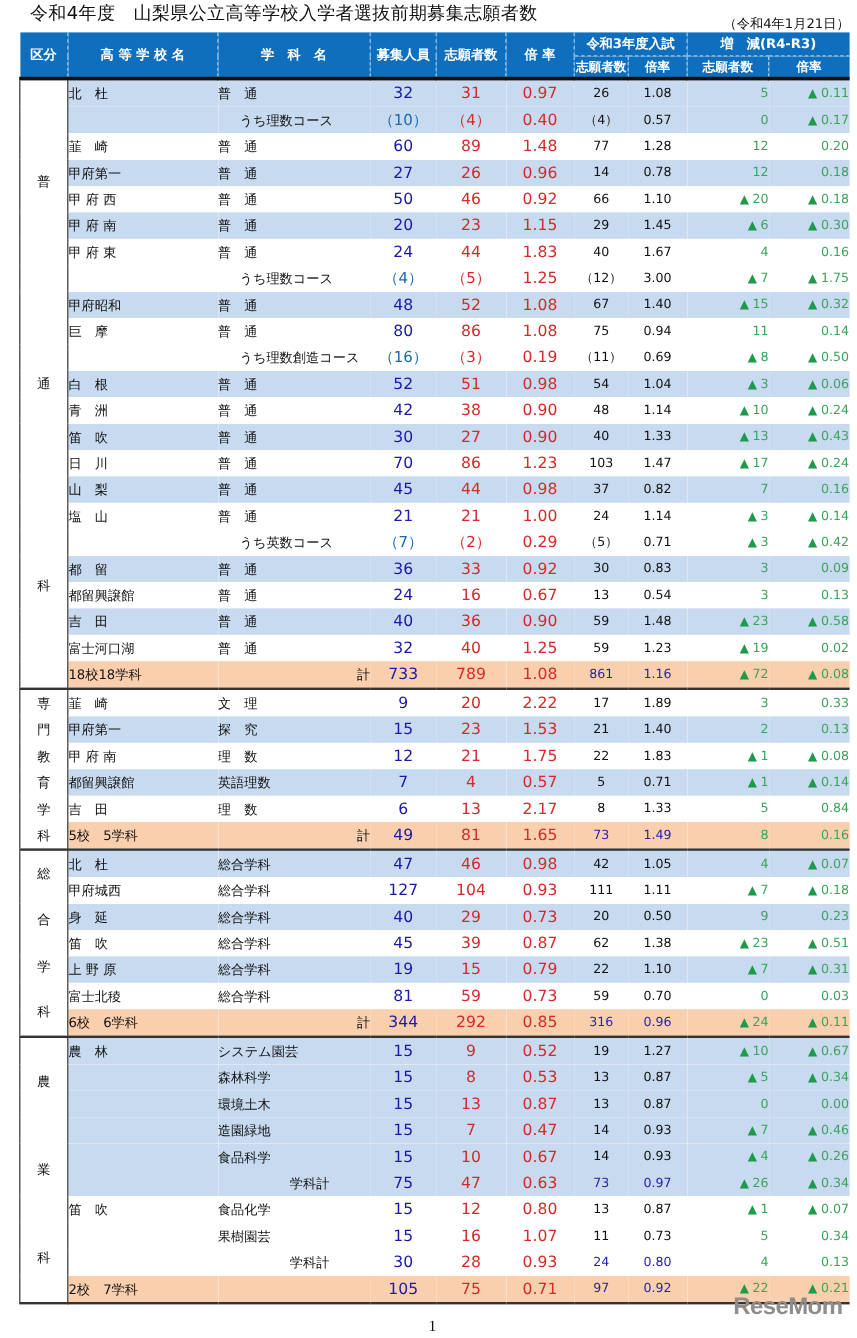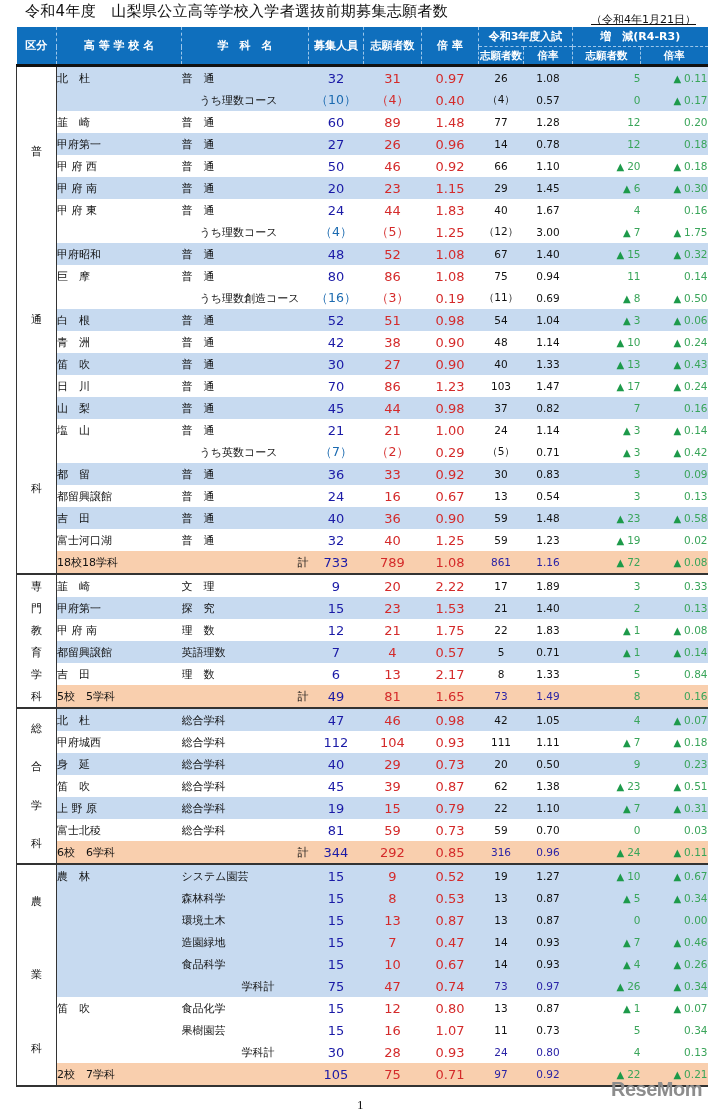--- a/index.html
+++ b/index.html
@@ -1,19 +1,19 @@
 <!DOCTYPE html>
 <html><head>
 <meta charset="utf-8">
 <style>
   html, body { margin:0; padding:0; background:#ffffff; }
   body { width:714px; height:1115px; position:relative; overflow:hidden;
          font-family:"DejaVu Sans","Liberation Sans",sans-serif; color:#111; }
   .title { position:absolute; left:25px; top:2px; font-size:15px; letter-spacing:0.3px; white-space:pre; }
-  .date  { position:absolute; right:18px; top:12px; font-size:11px;text-decoration:underline; }
+  .date  { position:absolute; right:6px; top:12px; font-size:11px; }
   table.main { position:absolute; left:16px; top:27px; width:691px; border-collapse:collapse; table-layout:fixed; font-size:11px; }
   table.main th { background:#0f6fbd; color:#fff; font-weight:bold; border-left:1px dashed #9cc6ea; padding:0; text-align:center; font-size:11px; }
   table.main th.first { border-left:none; }
   table.main thead tr.h1 th { height:19px; }
   table.main thead tr.h2 th { height:17px; font-size:10.5px; border-top:1px dashed #9cc6ea; }
   table.main thead { border-bottom:3px solid #111; }
   table.main td { height:22px; padding:0; white-space:nowrap; overflow:hidden; }
   td.cat { background:#fff; border-left:1px solid #333; border-right:1px solid #333; text-align:center; vertical-align:middle; font-size:11px; line-height:1; }
   td.cat .vchars { display:flex; flex-direction:column; justify-content:space-around; align-items:center; height:100%; }
   tr.blue td:not(.cat) { background:#c7daf0; }
@@ -433,21 +433,21 @@
         <td class="num app">46</td>
         <td class="num rat">0.98</td>
         <td class="sm">42</td>
         <td class="sm">1.05</td>
         <td class="chg"><span>4</span></td>
         <td class="chg"><span class="tri">▲</span><span>0.07</span></td>
       </tr>
       <tr class="white">
         <td class="school">甲府城西</td>
         <td class="dept">総合学科</td>
-        <td class="num cap">112</td>
+        <td class="num cap">127</td>
         <td class="num app">104</td>
         <td class="num rat">0.93</td>
         <td class="sm">111</td>
         <td class="sm">1.11</td>
         <td class="chg"><span class="tri">▲</span><span>7</span></td>
         <td class="chg"><span class="tri">▲</span><span>0.18</span></td>
       </tr>
       <tr class="blue">
         <td class="school">身　延</td>
         <td class="dept">総合学科</td>
@@ -565,21 +565,21 @@
         <td class="sm">14</td>
         <td class="sm">0.93</td>
         <td class="chg"><span class="tri">▲</span><span>4</span></td>
         <td class="chg"><span class="tri">▲</span><span>0.26</span></td>
       </tr>
       <tr class="blue">
         <td class="school"></td>
         <td class="dept subtot" colspan="1">学科計</td>
         <td class="num cap">75</td>
         <td class="num app">47</td>
-        <td class="num rat">0.74</td>
+        <td class="num rat">0.63</td>
         <td class="sm blue">73</td>
         <td class="sm blue">0.97</td>
         <td class="chg"><span class="tri">▲</span><span>26</span></td>
         <td class="chg"><span class="tri">▲</span><span>0.34</span></td>
       </tr>
       <tr class="white">
         <td class="school">笛　吹</td>
         <td class="dept">食品化学</td>
         <td class="num cap">15</td>
         <td class="num app">12</td>

